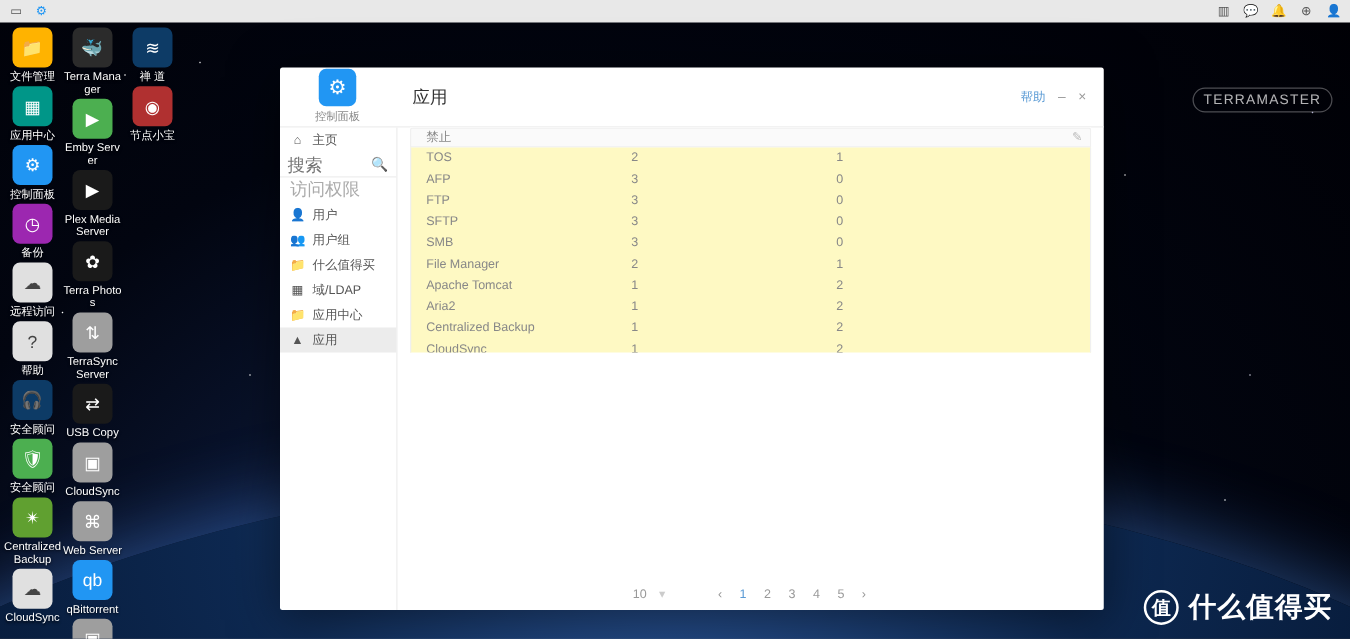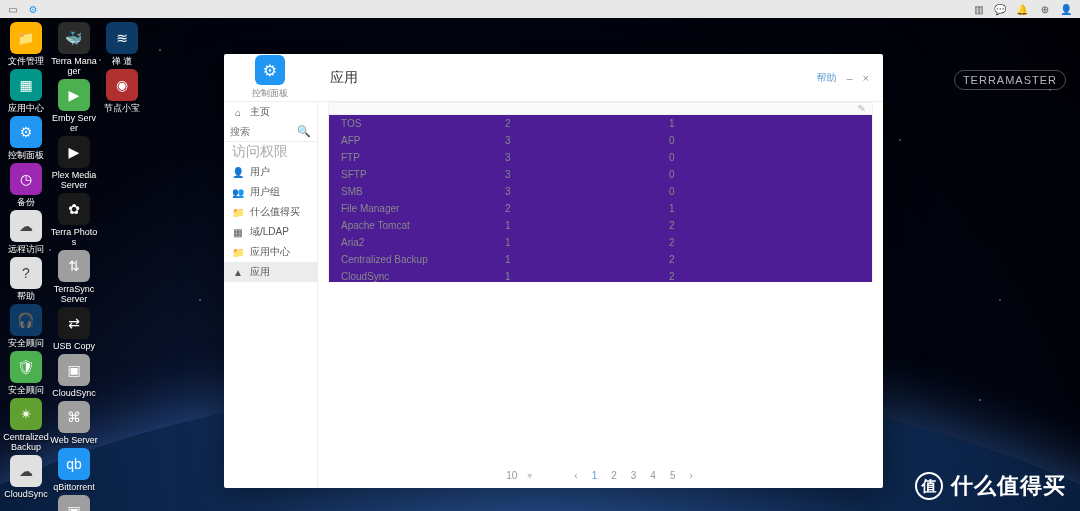--- a/index.html
+++ b/index.html
@@ -80,31 +80,31 @@
 .help-link { color: #5b9bd5; font-size: 10px; cursor: pointer; }
 .wbody { flex: 1; display: flex; min-height: 0; }
 
 
 .sidebar { width: 94px; border-right: 1px solid #eee; display: flex; flex-direction: column; font-size: 10px; color: #555; }
 .srow { display: flex; align-items: center; gap: 6px; padding: 4px 8px; height: 20px; cursor: pointer; }
 .srow.section { color: #aaa; font-size: 14px; cursor: default; }
 .srow.active { background: #ececec; }
 .srow .ic { width: 12px; font-size: 10px; text-align: center; }
 .searchwrap { display: flex; align-items: center; padding: 0 6px; height: 20px; border-bottom: 1px solid #eee; }
-.searchwrap input { border: none; outline: none; width: 100%; font-size: 10px; color: #666; }
+.searchwrap input { border: none; outline: none; width: 100%; font-size: 14px; color: #666; }
 .searchwrap .sic { color: #aaa; font-size: 11px; }
 
 
 .main { flex: 1; display: flex; flex-direction: column; padding: 0 10px 0 10px; }
 .tablewrap { flex: 1; background: #fff; border: 0; overflow: hidden; display: flex; flex-direction: column; }
 .thead { display: flex; height: 22px; align-items: center; background: #fafafa; border: 1px solid #f0f0f0; border-radius: 2px 2px 0 0; font-size: 10px; color: #888; padding: 0 0 0 12px; }
 .thead .cname { flex: 0 0 164px; }
 .thead .cnum { flex: 0 0 164px; }
 .thead .editic { margin-left: auto; margin-right: 6px; color: #bbb; }
-.tbody { background: #4c1d95; border: 1px solid #f0f0f0; border-top: none; }
+.tbody { background: #fef9c3; border: 1px solid #f0f0f0; border-top: none; }
 .trow { display: flex; height: 17px; align-items: center; font-size: 10px; color: #888; padding-left: 12px; }
 .trow .cname { flex: 0 0 164px; }
 .trow .cnum { flex: 0 0 164px; }
 .pager { display: flex; align-items: center; justify-content: center; gap: 10px; height: 26px; font-size: 10px; color: #999; }
 .pager .pg { cursor: pointer; padding: 0 2px; }
 .pager .pg.active { color: #5b9bd5; }
 </style>
 </head>
 <body>
 
@@ -269,20 +269,21 @@
           </div>
           <div class="srow active">
             <span class="ic">▲</span>
             <span>应用</span>
           </div>
         </div>
     </div>
     <div class="main">
       <div class="tablewrap">
         <div class="thead">
+          <div class="cnum">禁止</div>
           <div class="editic">✎</div>
         </div>
         <div class="tbody" id="table-body">
             <div class="trow">
               <div class="cname">TOS</div>
               <div class="cnum">2</div>
               <div class="cnum">1</div>
             </div>
             <div class="trow">
               <div class="cname">AFP</div>

